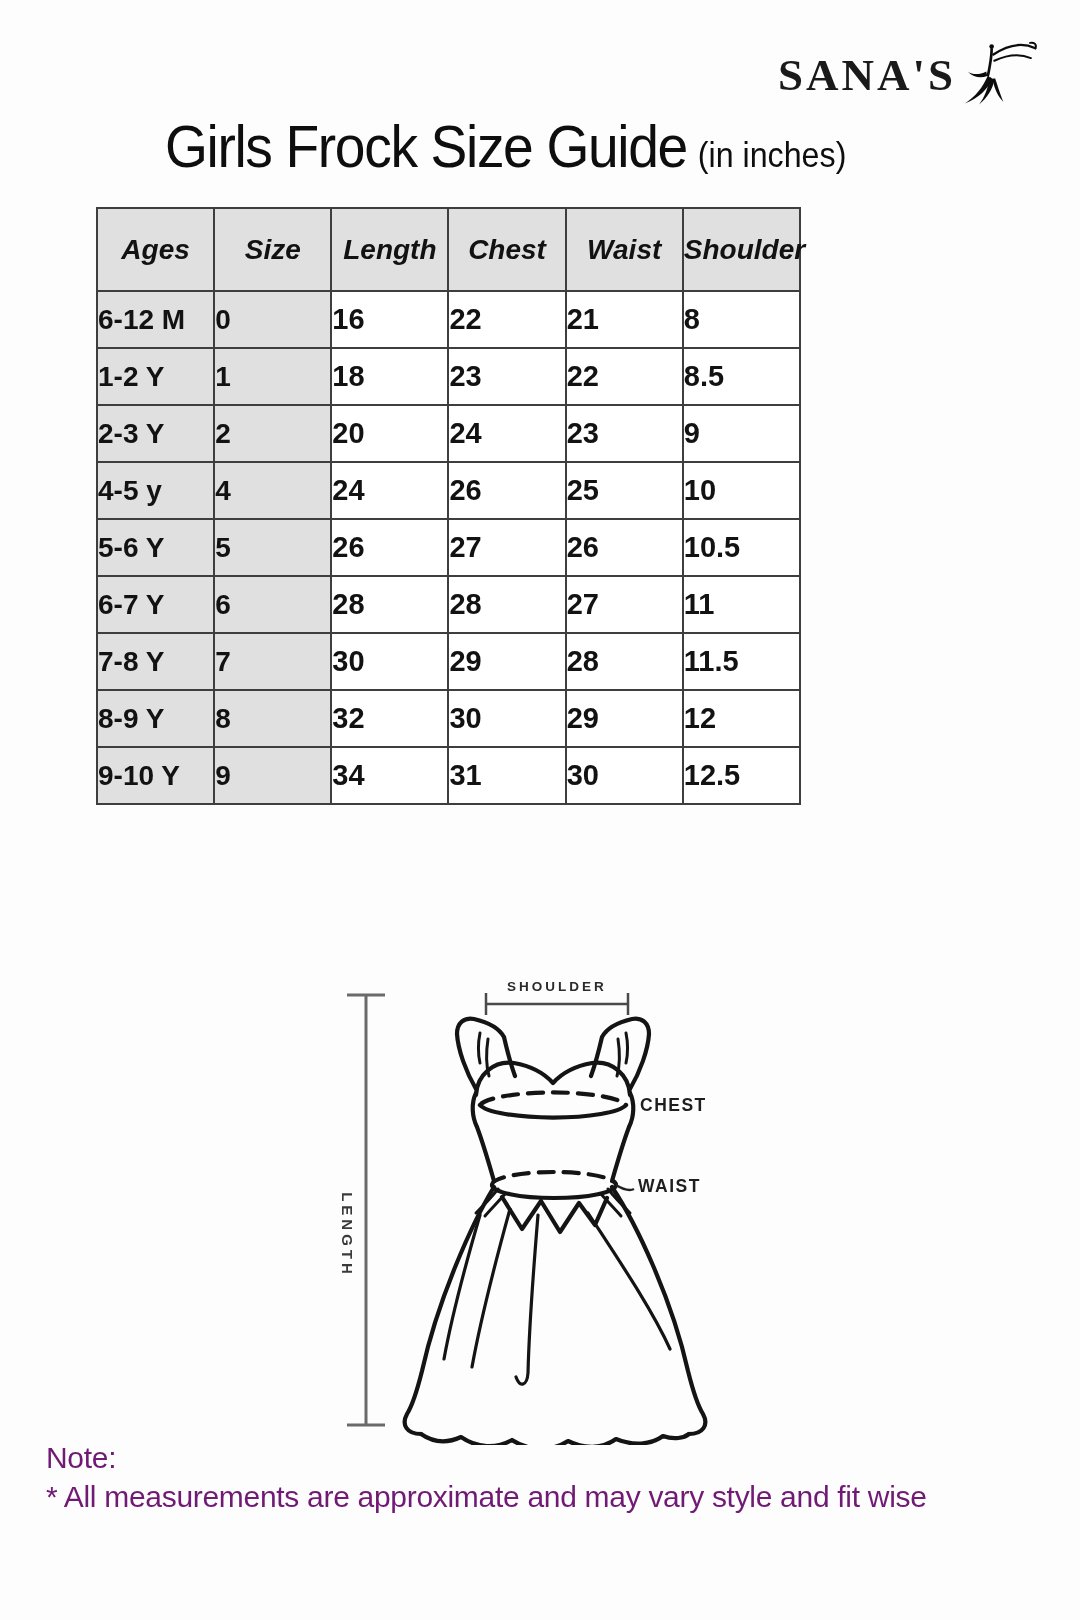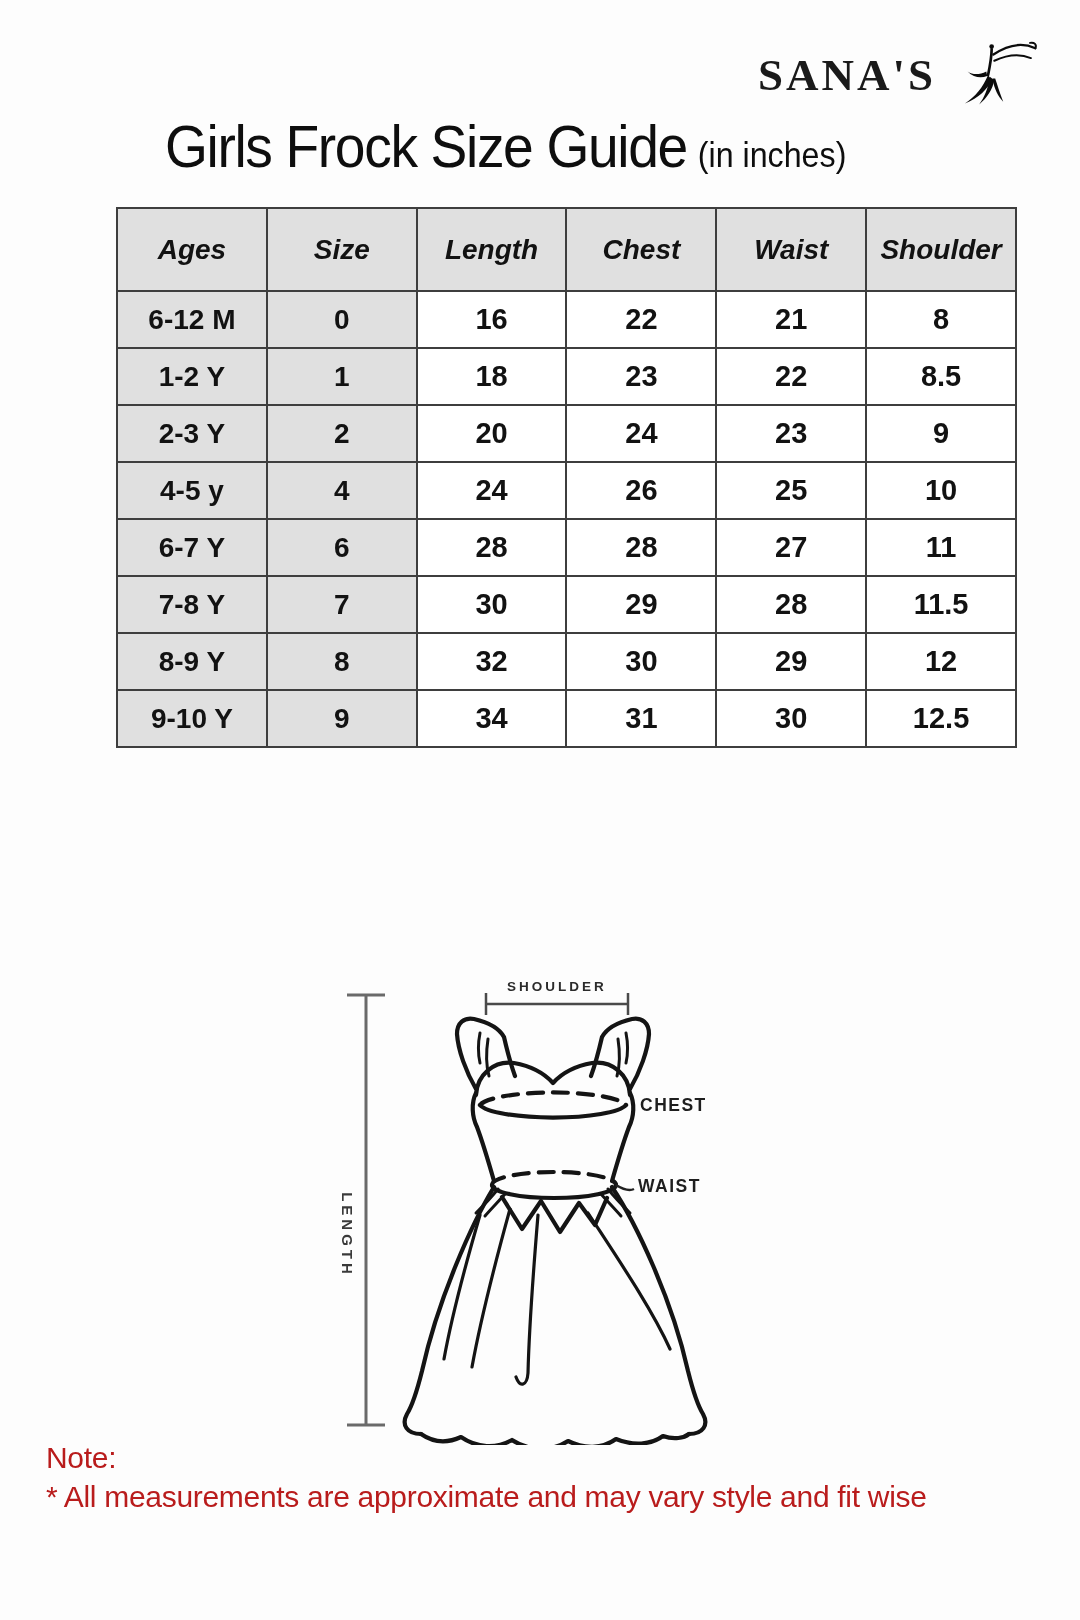--- a/index.html
+++ b/index.html
@@ -5,45 +5,45 @@
   :root{
     --shade:#e0e0e0;
     --border:#3e3e3e;
     --ink:#121212;
   }
   html,body{margin:0;padding:0;background:#fff;}
   body{font-family:"Liberation Sans",sans-serif;color:var(--ink);}
   .page{position:relative;width:1080px;height:1620px;background:#fdfdfd;overflow:hidden;}
 
   
-  .logo{position:absolute;top:38px;right:42px;display:flex;align-items:center;gap:20px;}
+  .logo{position:absolute;top:38px;right:42px;display:flex;align-items:center;gap:0;}
   .logo-text{font-family:"Liberation Serif",serif;font-weight:bold;font-size:45px;letter-spacing:3px;color:#1a1a1a;}
   .logo-icon{width:82px;height:74px;}
 
   
   .title{position:absolute;left:165px;top:112px;display:flex;align-items:baseline;gap:12px;
          transform:scaleX(0.92);transform-origin:left;white-space:nowrap;}
   .title-main{font-size:60px;letter-spacing:-1.5px;color:#0e0e0e;}
   .title-unit{font-size:35px;color:#0e0e0e;}
 
   
-  .size-table{position:absolute;left:116px;top:207px;width:901px;border-collapse:collapse;
-              table-layout:fixed;text-align:center;}
+  .size-table{position:absolute;left:96px;top:207px;width:705px;border-collapse:collapse;
+              table-layout:fixed;}
   .size-table th,.size-table td{border:2px solid var(--border);vertical-align:middle;padding:0;}
   .size-table thead th{height:81px;background:var(--shade);font-style:italic;font-weight:bold;font-size:28px;}
   .size-table td{height:55px;font-size:29px;background:#fff;font-weight:bold;}
   .size-table td.shaded{background:var(--shade);font-weight:bold;font-size:28px;margin-left:7px;}
 
   
   .diagram{position:absolute;left:330px;top:975px;width:440px;height:470px;}
   .diagram svg{width:100%;height:100%;display:block;}
   .meas-label{font-family:"Liberation Sans",sans-serif;font-weight:bold;}
 
   
-  .notes{position:absolute;left:46px;top:1438px;font-size:30px;line-height:39px;color:#b91c1c;letter-spacing:-0.3px;}
+  .notes{position:absolute;left:46px;top:1438px;font-size:30px;line-height:39px;color:#701a75;letter-spacing:-0.3px;}
 </style>
 </head>
 <body>
 
 <div class="page">
 
   <div class="logo">
     <span class="logo-text">SANA'S</span>
     <svg class="logo-icon" viewBox="0 0 92 80">
       <circle cx="40" cy="8" r="2.6" fill="#0c0c0c"></circle>
@@ -109,20 +109,28 @@
         </tr>
         <tr>
           <td class="shaded">4-5 y</td>
           <td class="shaded">4</td>
           <td>24</td>
           <td>26</td>
           <td>25</td>
           <td>10</td>
         </tr>
         <tr>
+          <td class="shaded">5-6 Y</td>
+          <td class="shaded">5</td>
+          <td>26</td>
+          <td>27</td>
+          <td>26</td>
+          <td>10.5</td>
+        </tr>
+        <tr>
           <td class="shaded">6-7 Y</td>
           <td class="shaded">6</td>
           <td>28</td>
           <td>28</td>
           <td>27</td>
           <td>11</td>
         </tr>
         <tr>
           <td class="shaded">7-8 Y</td>
           <td class="shaded">7</td>

